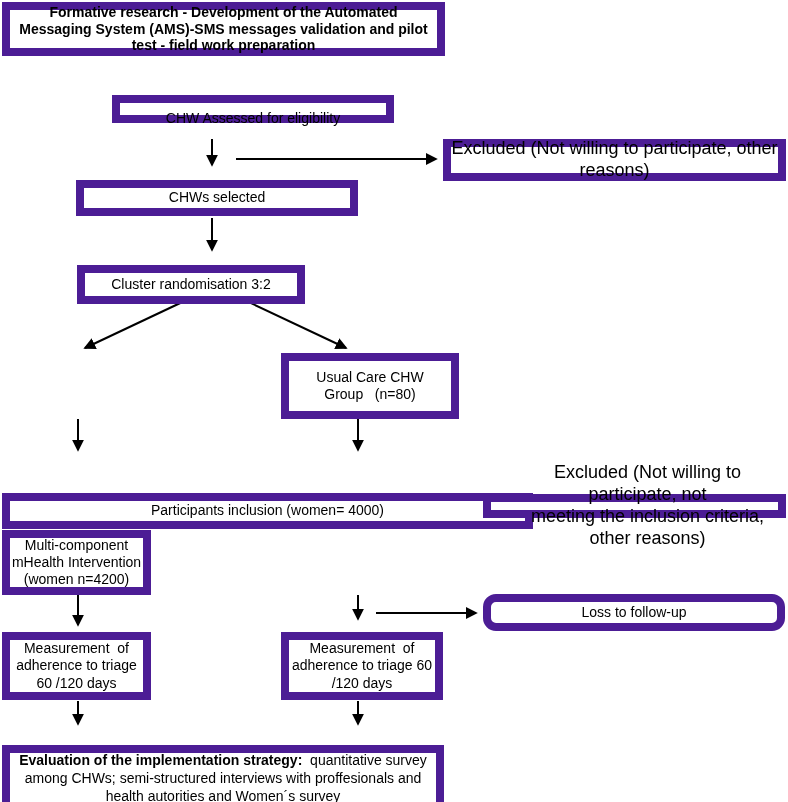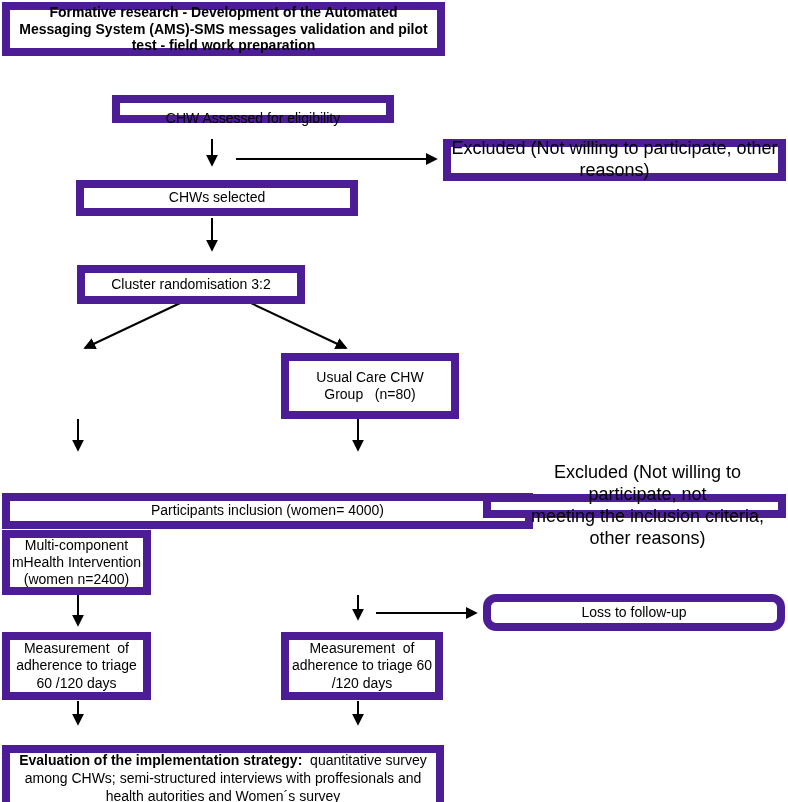--- a/index.html
+++ b/index.html
@@ -100,21 +100,21 @@
   </div>
 
   <div class="node small-text" style="left:483px; top:494px; width:303px; height:24px;padding-left:26px;">
     <span class="txt">Excluded (Not willing to participate, not
 meeting the inclusion criteria, other reasons)</span>
   </div>
 
   <div class="node" style="left:2px; top:530px; width:149px; height:65px;">
     <span class="txt">Multi-component
 mHealth Intervention
-(women n=2400)</span>
+(women n=4200)</span>
   </div>
 
 
   <div class="node" style="left:483px; top:594px; width:302px; height:37px;border-radius:13px;">
     <span class="txt">Loss to follow-up</span>
   </div>
 
   <div class="node" style="left:2px; top:632px; width:149px; height:68px;">
     <span class="txt">Measurement  of
 adherence to triage

